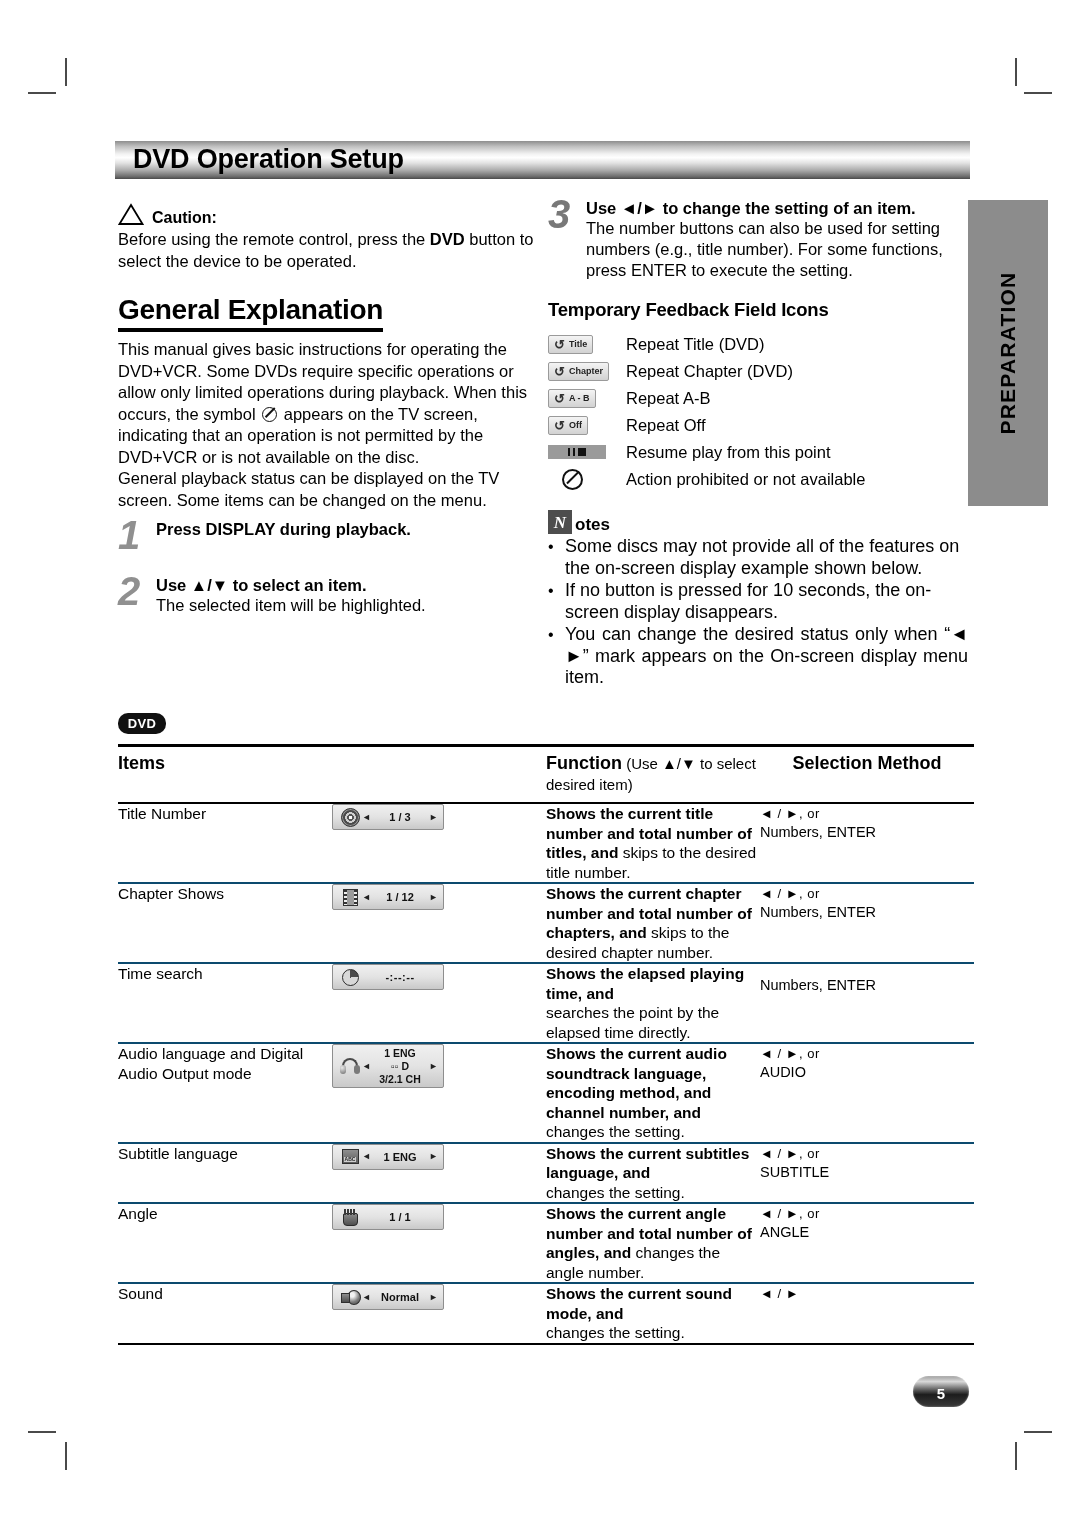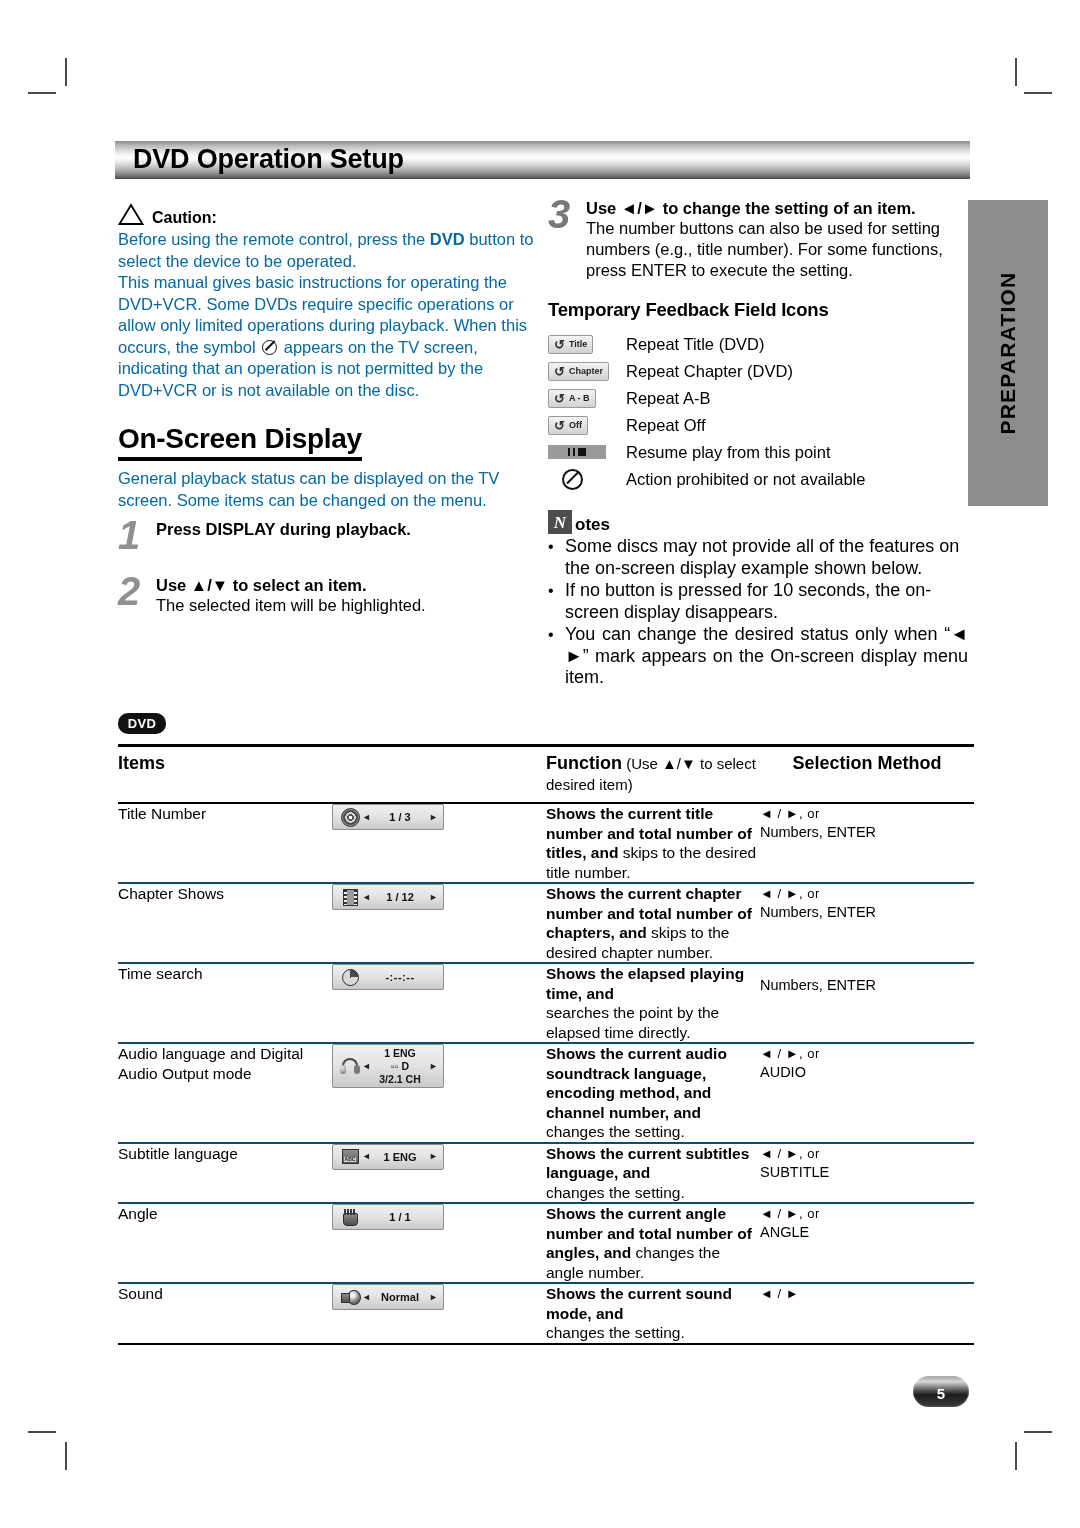--- a/index.html
+++ b/index.html
@@ -78,21 +78,21 @@
     left: 548px;
     top: 198px;
     width: 420px;
   }
 
   p, h2, h3 { margin: 0; }
 
   .body-text {
     font-size: 16.5px;
     line-height: 21.5px;
-    color: #0369a1;
+    color: #000000;
   }
   .body-text b { font-weight: bold; }
 
   
   #caution-block { position: relative; }
   .caution-head {
     display: flex;
     align-items: flex-end;
     gap: 8px;
     margin-bottom: 3px;
@@ -545,25 +545,25 @@
   <div id="caution-block">
     <div class="caution-head">
       <svg class="warn-tri" width="26" height="23" viewBox="0 0 26 23">
         <polygon points="13,2 24.5,21 1.5,21" fill="none" stroke="#000" stroke-width="1.8" stroke-linejoin="miter"></polygon>
       </svg>
       <span class="caution-label">Caution:</span>
     </div>
     <p class="body-text"><span>Before using the remote control, press the </span><b>DVD</b><span> button to select the device to be operated.</span></p>
   </div>
 
+  <div class="sec-heading-wrap">
+    <h2 class="sec-heading">General Explanation</h2>
+  </div>
   <p class="body-text"><span>This manual gives basic instructions for operating the DVD+VCR. Some DVDs require specific operations or allow only limited operations during playback. When this occurs, the symbol </span><span class="inline-prohibit"></span><span> appears on the TV screen, indicating that an operation is not permitted by the DVD+VCR or is not available on the disc.</span></p>
 
-  <div class="sec-heading-wrap">
-    <h2 class="sec-heading">On-Screen Display</h2>
-  </div>
   <p class="body-text">General playback status can be displayed on the TV screen. Some items can be changed on the menu.</p>
 
 
   <div class="step">
     <span class="num">1</span>
     <div class="step-title">Press DISPLAY during playback.</div>
   </div>
 
   <div class="step" style="margin-top:14px;">
     <span class="num">2</span>

